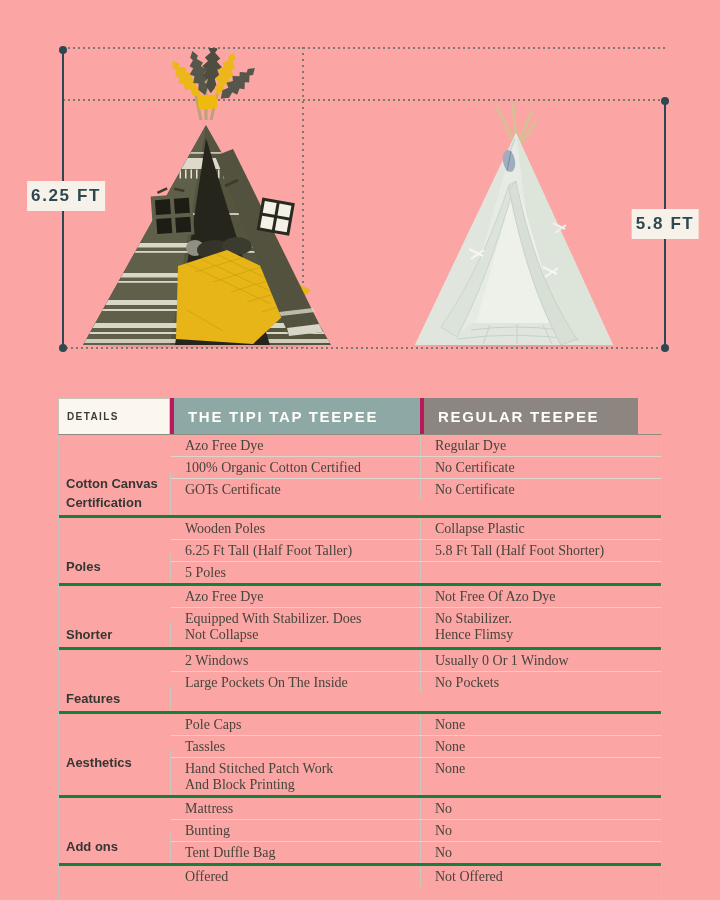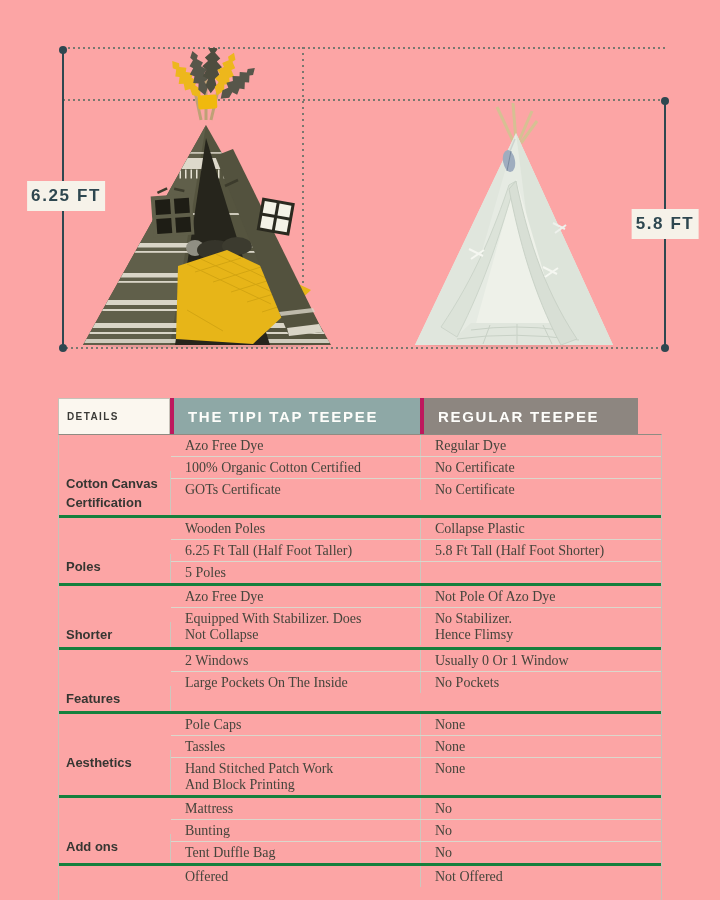--- a/index.html
+++ b/index.html
@@ -238,21 +238,21 @@
             <div class="trow">
               <div class="tcell c1">5 Poles</div>
             </div>
           </div>
         </div>
         <div class="tgroup">
           <div class="tlabel">Shorter</div>
           <div class="trows">
             <div class="trow">
               <div class="tcell c1">Azo Free Dye</div>
-              <div class="tcell c2">Not Pole Of Azo Dye</div>
+              <div class="tcell c2">Not Free Of Azo Dye</div>
             </div>
             <div class="trow">
               <div class="tcell c1">Equipped With Stabilizer. Does
 Not Collapse</div>
               <div class="tcell c2">No Stabilizer.
 Hence Flimsy</div>
             </div>
           </div>
         </div>
         <div class="tgroup">

